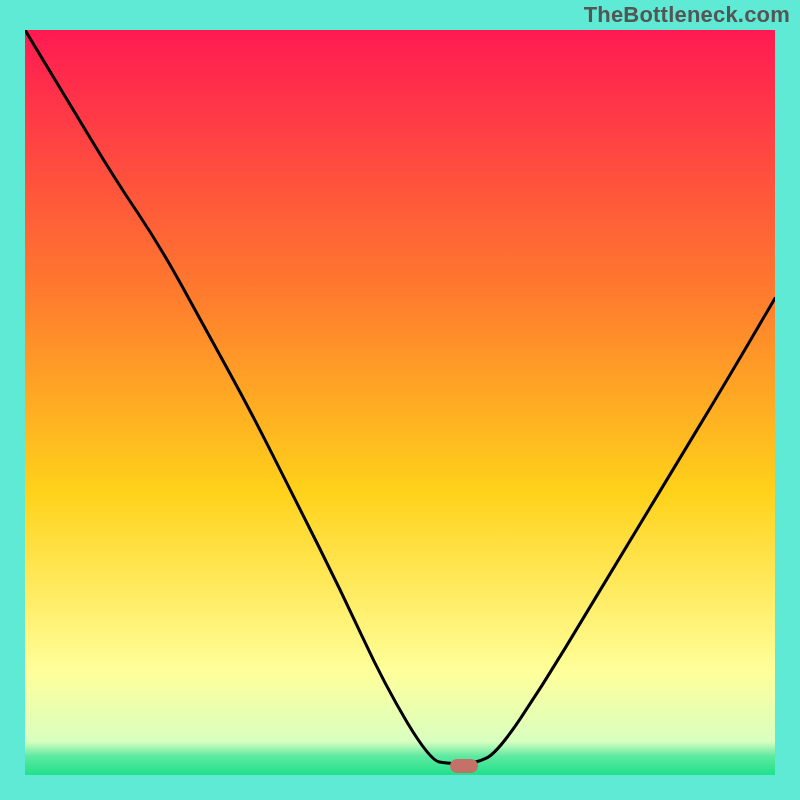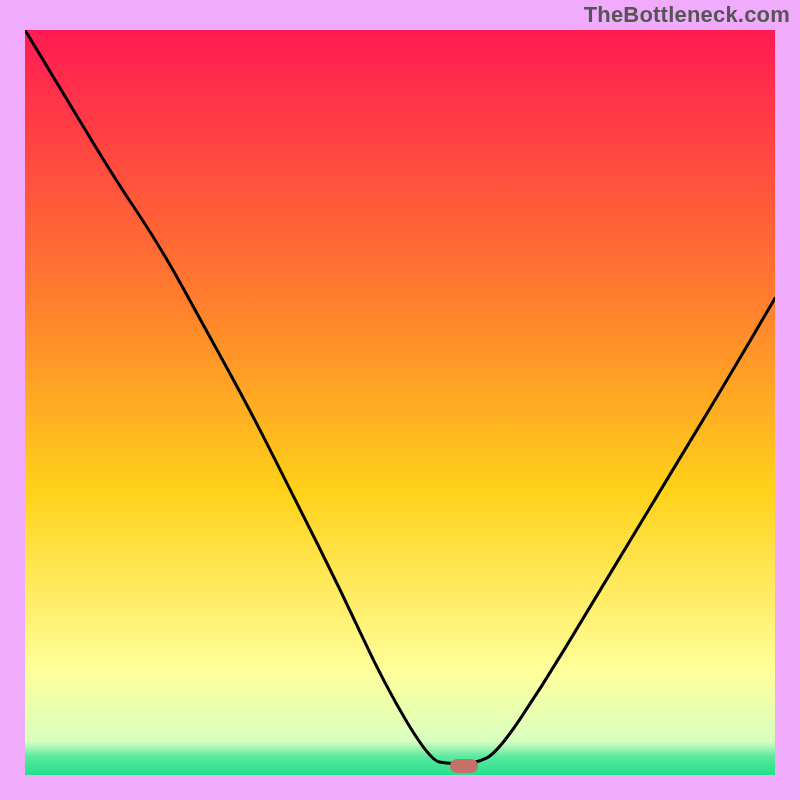--- a/index.html
+++ b/index.html
@@ -7,21 +7,21 @@
     padding: 0;
     width: 800px;
     height: 800px;
     background: #000;
     overflow: hidden;
   }
   .container {
     position: relative;
     width: 800px;
     height: 800px;
-    background: #f0abfc;
+    background: #5eead4;
   }
   .watermark {
     position: absolute;
     top: 2px;
     right: 10px;
     color: #555;
     font-family: Arial, Helvetica, sans-serif;
     font-size: 22px;
     font-weight: 600;
     letter-spacing: 0.2px;

